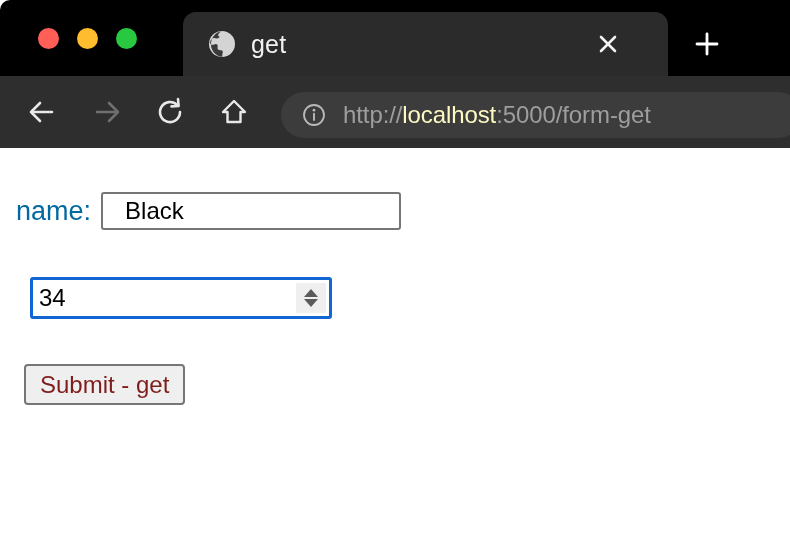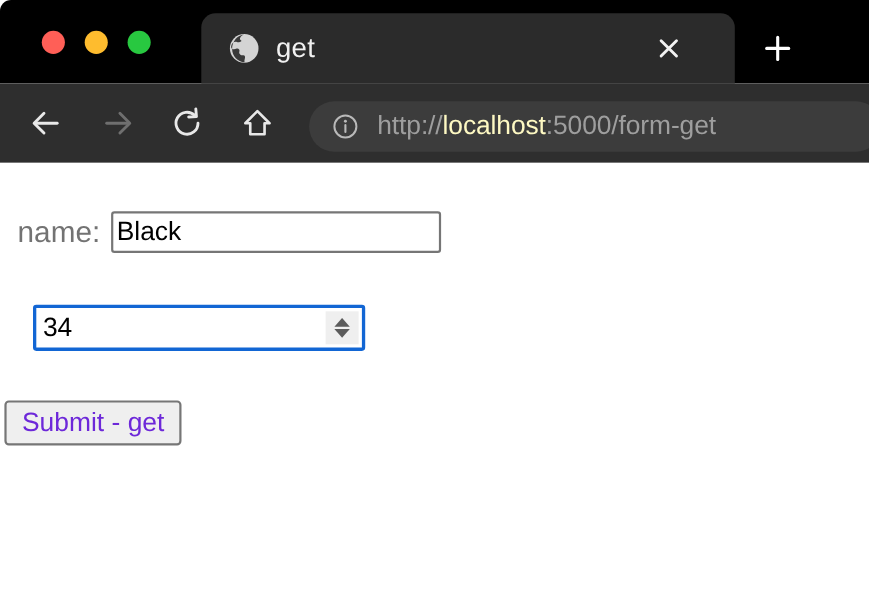--- a/index.html
+++ b/index.html
@@ -173,37 +173,37 @@
   .form-row {
     position: absolute;
     display: flex;
     align-items: center;
   }
   #row-name { left: 16px; top: 44px; }
   #row-age  { left: 16px; top: 129px; }
 
   .field-label {
     font-size: 27px;
-    color: #737373;
+    color: #0369a1;
     white-space: nowrap;
     font-family: "Liberation Sans", sans-serif;
   }
 
   #name-input {
     margin-left: 10px;
     width: 300px;
     height: 38px;
     box-sizing: border-box;
     border: 2px solid #767676;
     border-radius: 3px;
     background: #ffffff;
     font-size: 24px;
     font-family: "Liberation Sans", sans-serif;
     color: #000;
-    padding: 0 3px;
+    padding: 0 22px;
     outline: none;
   }
 
   #age-wrap {
     position: relative;
     margin-left: 14px;
     width: 302px;
     height: 42px;
     box-sizing: border-box;
     border: 3px solid #1266d4;
@@ -240,31 +240,31 @@
     width: 0;
     height: 0;
     border-left: 7px solid transparent;
     border-right: 7px solid transparent;
   }
   .spin-up   { border-bottom: 8px solid #5b5b5b; }
   .spin-down { border-top: 8px solid #5b5b5b; }
 
   #submit-button {
     position: absolute;
-    left: 4px;
+    left: 24px;
     top: 216px;
     height: 41px;
     box-sizing: border-box;
     padding: 0 14px;
     background: #efefef;
     border: 2px solid #767676;
     border-radius: 4px;
     font-size: 24px;
     font-family: "Liberation Sans", sans-serif;
-    color: #6d28d9;
+    color: #7f1d1d;
     line-height: 37px;
     white-space: nowrap;
     cursor: default;
   }
 </style>
 </head>
 <body>
 
 <div id="browser-window">
 

